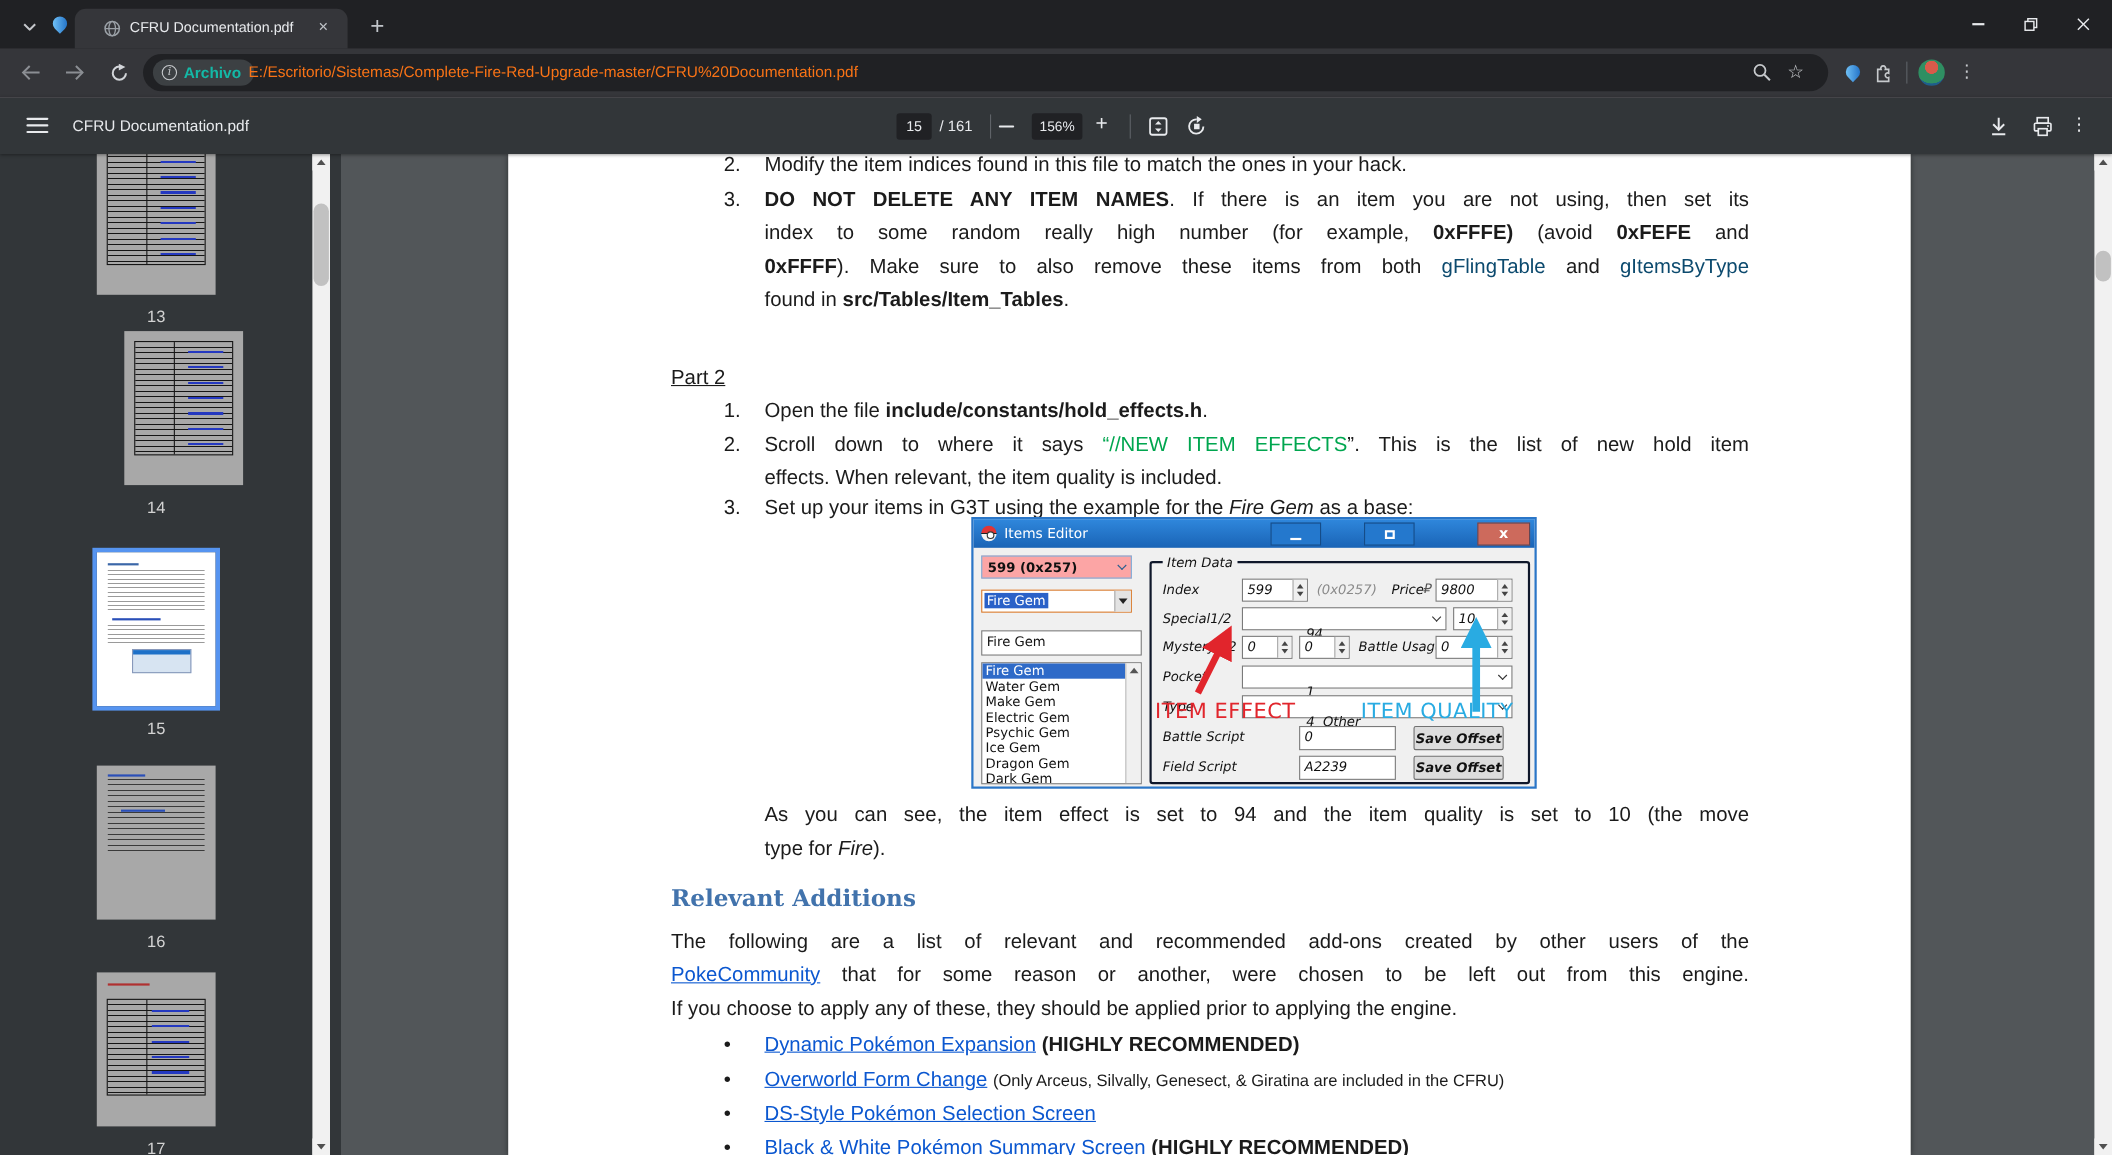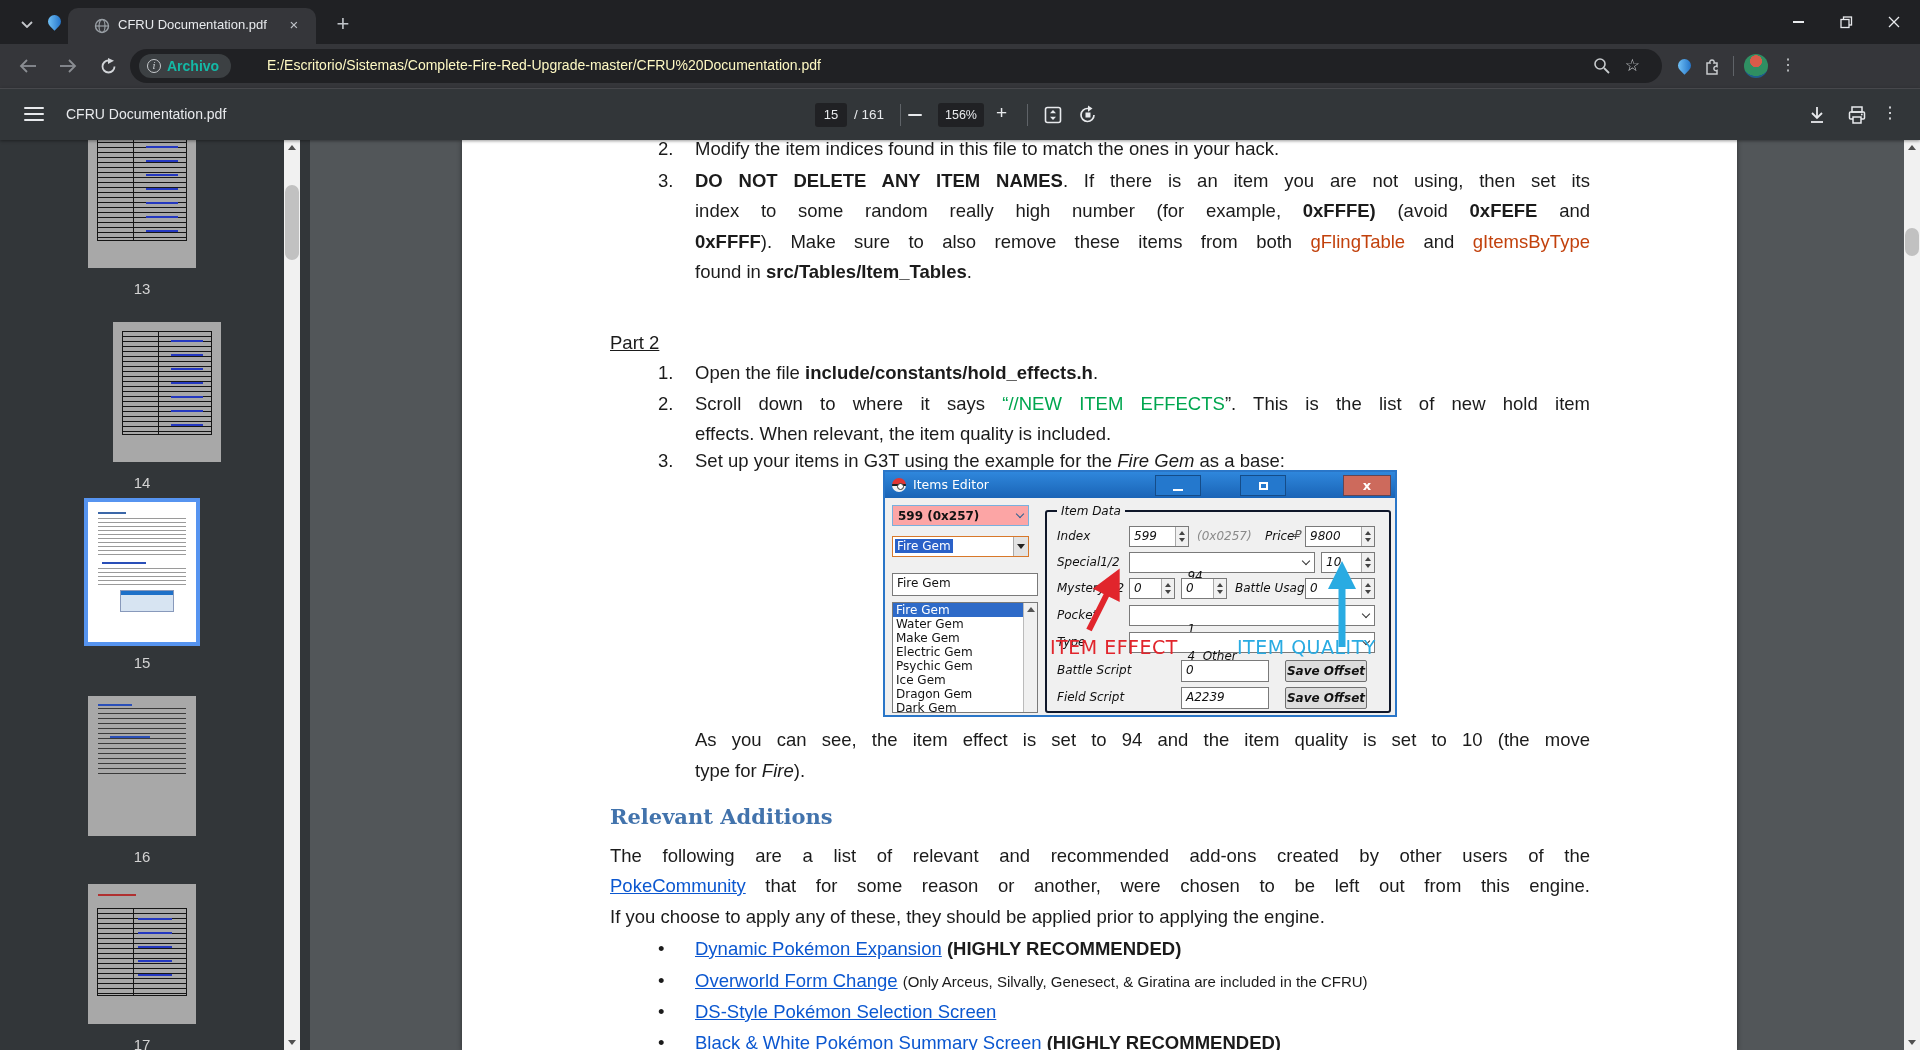--- a/index.html
+++ b/index.html
@@ -26,21 +26,21 @@
 
   
   .navbar{position:absolute;left:0;top:44px;width:1920px;height:44px;background:#35363a;}
   .navbtn{position:absolute;top:8px;width:28px;height:28px;display:flex;align-items:center;justify-content:center;border-radius:50%;}
   .urlbar{position:absolute;left:130px;top:5px;width:1532px;height:34px;border-radius:17px;background:#202124;}
   .chip{position:absolute;left:9px;top:5px;height:24px;border-radius:12px;background:#3c4043;
         display:flex;align-items:center;padding:0 12px 0 8px;gap:6px;}
   .chip-i{width:14px;height:14px;border-radius:50%;border:1.3px solid #c7cacd;color:#c7cacd;
           font-size:10px;line-height:12px;text-align:center;font-family:"DejaVu Serif",serif;font-style:italic;}
   .chip-t{font-size:14px;color:#14b8a6;font-weight:bold;}
-  .url-t{position:absolute;left:96px;top:8px;font-size:14px;color:#fef9c3;white-space:nowrap;margin-left:41px;}
+  .url-t{position:absolute;left:96px;top:8px;font-size:14px;color:#f97316;white-space:nowrap;}
   .star{position:absolute;right:22px;top:6px;font-size:17px;color:#c7cacd;}
   .mag{position:absolute;right:52px;top:8px;}
   .sep-v{position:absolute;top:12px;width:1px;height:20px;background:#5f6368;}
   .avatar{position:absolute;left:1744px;top:10px;width:24px;height:24px;border-radius:50%;
           background:radial-gradient(circle at 50% 30%,#d85b4a 0 28%,#2f8f62 30% 70%,#1e5e8c 72% 100%);}
   .dots3{position:absolute;left:1780px;top:11px;font-size:16px;color:#c7cacd;letter-spacing:0;}
 
   
   .pdfbar{position:absolute;left:0;top:88px;width:1920px;height:52px;background:#323639;
           border-top:1px solid #47484c;box-shadow:0 1px 3px rgba(0,0,0,.4);z-index:3;}
@@ -90,21 +90,21 @@
   
   .page{position:absolute;left:152px;top:0;width:1275px;height:910px;background:#ffffff;
         box-shadow:0 1px 5px rgba(0,0,0,.45);overflow:hidden;}
   .line{position:absolute;height:30px;line-height:30px;font-size:18.5px;color:#1b1b1b;white-space:nowrap;}
   .just{text-align:justify;text-align-last:justify;white-space:normal;}
   .marker{position:absolute;left:-37px;}
   .seg-b{font-weight:bold;}
   .seg-i{font-style:italic;}
   .seg-u{text-decoration:underline;}
   .seg-g{color:#00a64f;}
-  .seg-pl{color:#c2410c;}
+  .seg-pl{color:#0c4a6e;}
   .seg-bl{color:#0b57d0;text-decoration:underline;}
   .seg-blp{color:#0b57d0;}
   .seg-sm{font-size:15px;}
   .seg-hd{font-family:"DejaVu Serif",serif;font-weight:bold;font-size:21px;color:#4273ac;}
 
   
   .editor{position:absolute;left:421px;top:330px;width:514px;height:247px;background:#f0f0f0;
           border:2px solid #2a76c8;font-family:"DejaVu Sans",sans-serif;font-size:12px;color:#111;}
   .ed-title{position:absolute;left:0;top:0;width:510px;height:26px;
             background:linear-gradient(#2f87dc,#1a64b6);}
@@ -294,21 +294,21 @@
 
     <div class="sidebar">
       <div id="thumbs">
           <div class="thumb" style="top: -12px;">
             <div class="tpage tp-gray">
               <div class="tmini-table" style="height:104px;"></div>
               <div class="tmini-blue" style="left:58px;width:32px;top:18px;height:86px;"></div>
             </div>
             <div class="tnum" style="top: 152px;">13</div>
           </div>
-          <div class="thumb" style="top: 182px; padding-left: 25px;">
+          <div class="thumb" style="top: 161px; padding-left: 25px;">
             <div class="tpage tp-gray">
               <div class="tmini-table" style="height:104px;"></div>
               <div class="tmini-blue" style="left:58px;width:32px;top:18px;height:86px;"></div>
             </div>
             <div class="tnum" style="top: 152px;">14</div>
           </div>
           <div class="thumb" style="top: 362px;">
             <div class="tpage tp-white">
               <div class="tmini-dash" style="left:10px;top:10px;width:28px;background:#3b67a8;"></div>
               <div class="tmini-glines" style="left:10px;right:10px;top:16px;height:40px;"></div>

